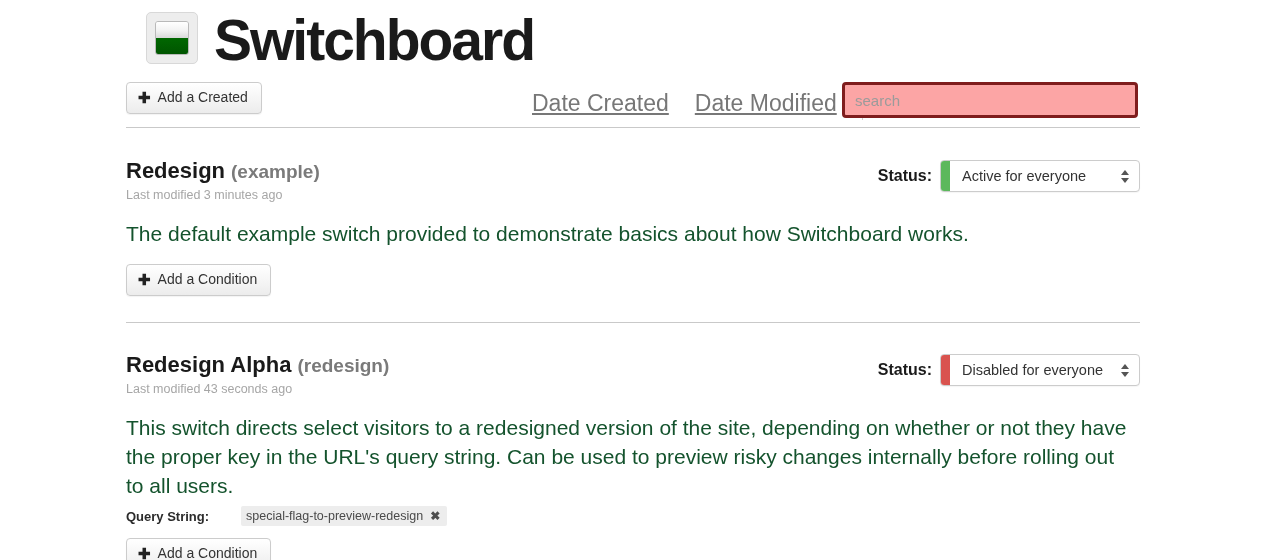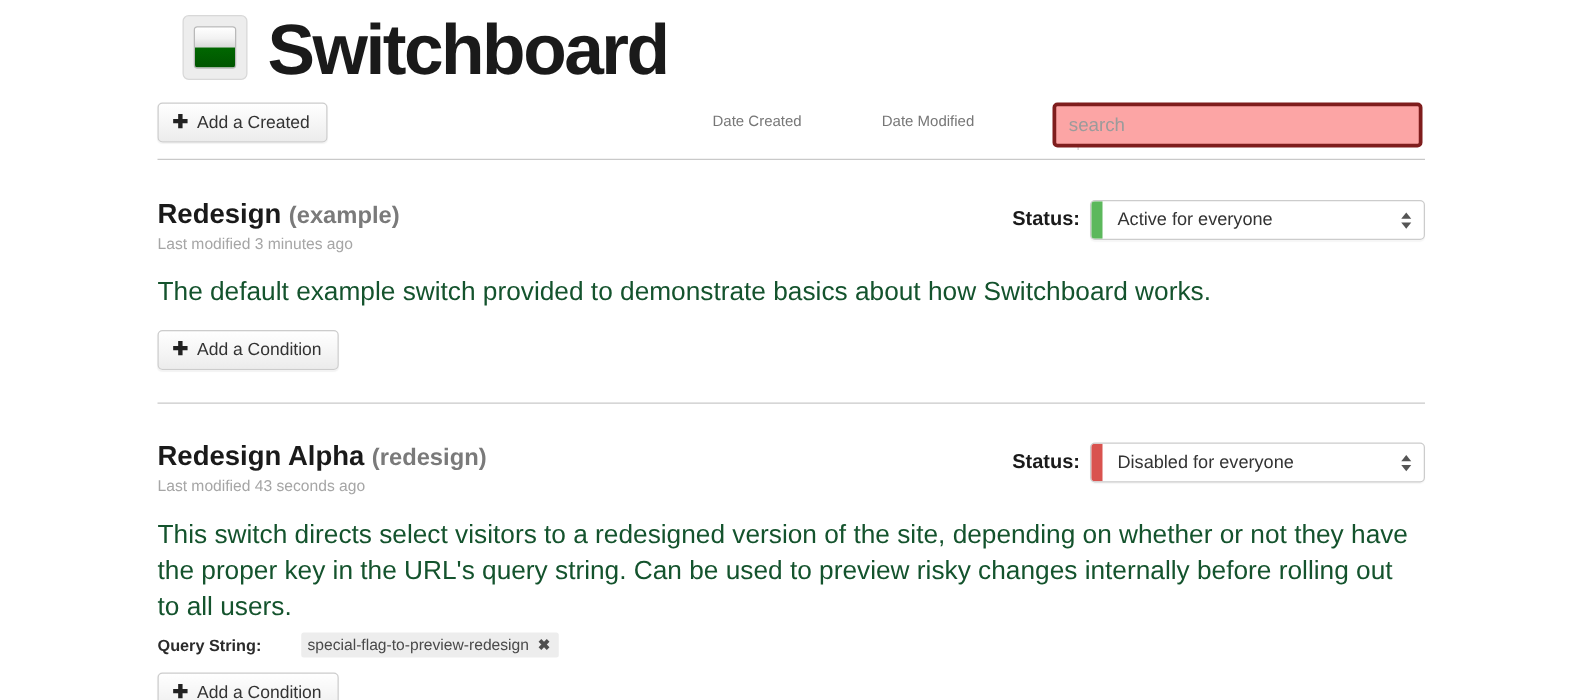--- a/index.html
+++ b/index.html
@@ -108,25 +108,25 @@
 
   .sorts {
     position: absolute;
     left: 406px;
     top: 8px;
     display: flex;
     align-items: baseline;
     gap: 26px;
   }
   .sort-link {
-    font-size: 12px;
+    font-size: 23px;
     color: #777777;
+    text-decoration: underline;
     cursor: pointer;
     white-space: nowrap;
-    margin-left: 38px;
   }
   .sort-link.active {
     color: #111111;
     font-weight: bold;
     display: inline-flex;
     align-items: center;
     gap: 5px;
   }
   .sort-link.active .caret {
     width: 0; height: 0;
@@ -213,21 +213,21 @@
     align-items: center;
     gap: 8px;
   }
   .status-label {
     font-size: 16px;
     font-weight: bold;
     color: #1a1a1a;
   }
   .select-shell {
     position: relative;
-    width: 268px;
+    width: 200px;
     height: 32px;
     border: 1px solid #cccccc;
     border-radius: 4px;
     background: #ffffff;
     display: flex;
     align-items: stretch;
     overflow: hidden;
     box-shadow: 0 1px 1px rgba(0,0,0,0.04);
     cursor: pointer;
   }

